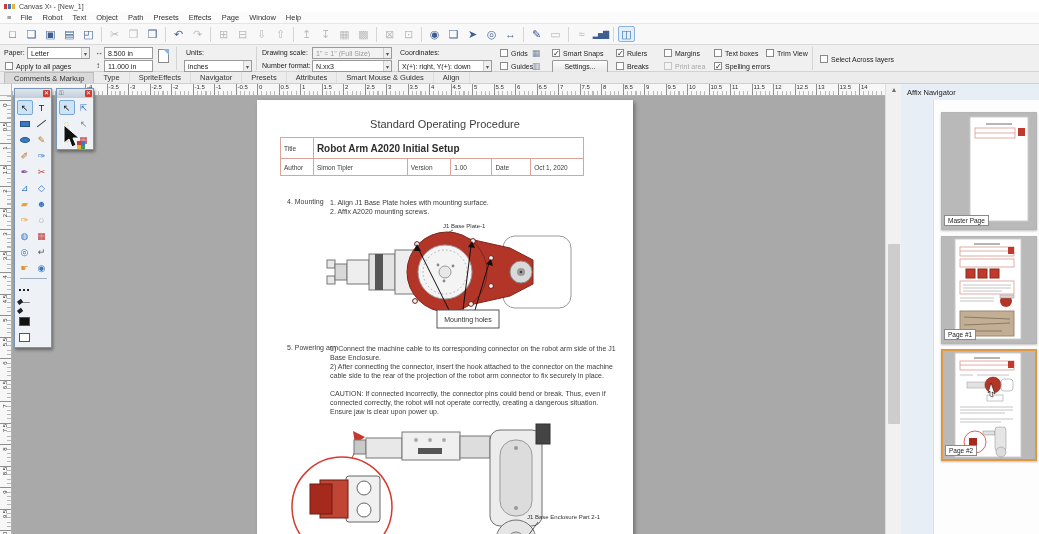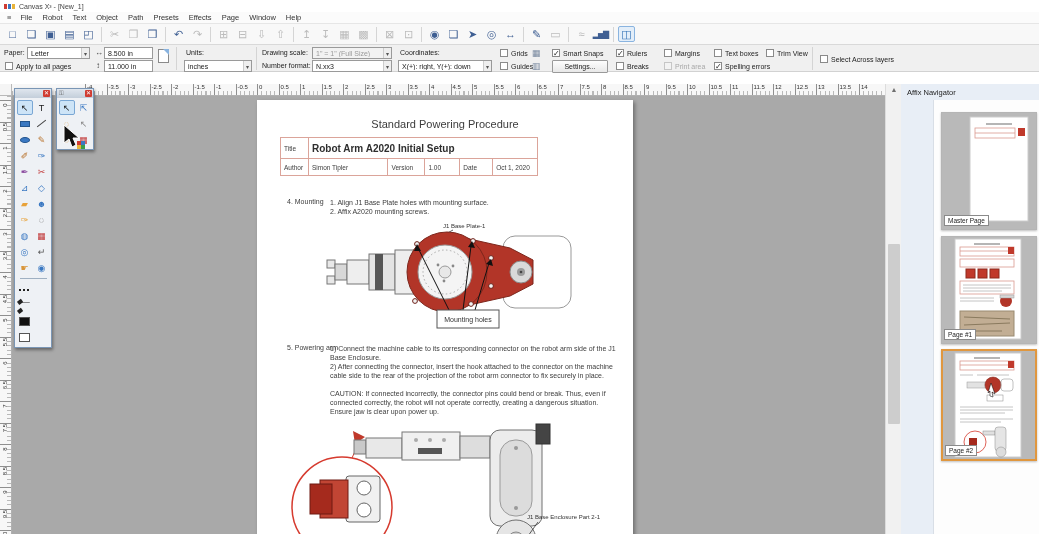--- a/index.html
+++ b/index.html
@@ -53,21 +53,21 @@
   .tickh { position:absolute; bottom:0; width:1px; height:11px; background:#8f8f8f; }
   .labh { position:absolute; top:0; font-size:6px; color:#333; }
   .tickv { position:absolute; right:0; height:1px; width:11px; background:#8f8f8f; }
   .labv { position:absolute; left:-1px; font-size:6px; color:#333; transform:rotate(-90deg); transform-origin:center; width:12px; text-align:center; }
 
   .canvas { position:absolute; left:12px; top:12px; width:873px; height:438px; background:#a9a9a9; overflow:hidden; }
   .page { position:absolute; left:245px; top:4px; width:376px; height:600px; background:#fff; box-shadow:2px 2px 4px rgba(0,0,0,.35); }
 
   
   .doc-heading { position:absolute; left:0; top:18px; width:100%; text-align:center; font-size:11px; color:#3c3c3c; }
-  .sop-table { position:absolute; left:23px; top:37px; width:258px; border-collapse:collapse; }
+  .sop-table { position:absolute; left:23px; top:37px; width:304px; border-collapse:collapse; }
   .sop-table td { border:1px solid #dba49a; color:#3c3c3c; font-size:6.5px; padding:1px 3px; vertical-align:middle; }
   .sop-table .big { font-size:10px; font-weight:bold; color:#2e2e2e; }
   .logo { position:absolute; left:300px; top:30px; width:54px; text-align:center; }
   .logo .txt { font-size:8.5px; font-weight:bold; color:#2b3352; line-height:9px; }
   .s-label { position:absolute; font-size:7px; color:#3c3c3c; }
   .s-text { position:absolute; font-size:7px; line-height:9px; color:#3c3c3c; }
   .fig { position:absolute; }
 
   
   .palette { position:absolute; background:#eef1f5; border:1px solid #7a96b5; box-shadow:1px 2px 3px rgba(0,0,0,.4); }
@@ -260,20 +260,30 @@
         <span class="bx"></span>
         <span>Trim View</span>
       </label>
     <span class="pdiv" style="left:812px"></span>
     <label class="cb" style="left:820px;top:10px">
         <span class="bx"></span>
         <span>Select Across layers</span>
       </label>
   </div>
 
+  <div class="tabrow" id="tabrow">
+      <span class="tab active">Comments &amp; Markup</span>
+      <span class="tab">Type</span>
+      <span class="tab">SpriteEffects</span>
+      <span class="tab">Navigator</span>
+      <span class="tab">Presets</span>
+      <span class="tab">Attributes</span>
+      <span class="tab">Smart Mouse &amp; Guides</span>
+      <span class="tab">Align</span>
+    </div>
 
   <div class="main">
     <div class="corner"></div>
     <div class="hruler" id="hruler">
         <span class="tickh" style="left: 73px;"></span>
         <span class="labh" style="left: 75px;">-4</span>
         <span class="tickh" style="left: 94.5px;"></span>
         <span class="labh" style="left: 96.5px;">-3.5</span>
         <span class="tickh" style="left: 116px;"></span>
         <span class="labh" style="left: 118px;">-3</span>
@@ -387,21 +397,21 @@
         <span class="labv" style="top: 393px;">9</span>
         <span class="tickv" style="top: 412.5px;"></span>
         <span class="labv" style="top: 414.5px;">9.5</span>
         <span class="tickv" style="top: 434px;"></span>
         <span class="labv" style="top: 436px;">10</span>
       </div>
 
     <div class="canvas">
       <div class="page">
 
-        <div class="doc-heading">Standard Powering Procedure</div>
+        <div class="doc-heading">Standard Operating Procedure</div>
 
         <table class="sop-table">
           <tbody>
               <tr style="height:21px">
             <td style="width:28px">Title</td>
             <td colspan="5" class="big">Robot Arm A2020 Initial Setup</td>
           </tr>
           <tr style="height:17px">
             <td>Author</td>
             <td style="width:80px">Simon Tipler</td>

